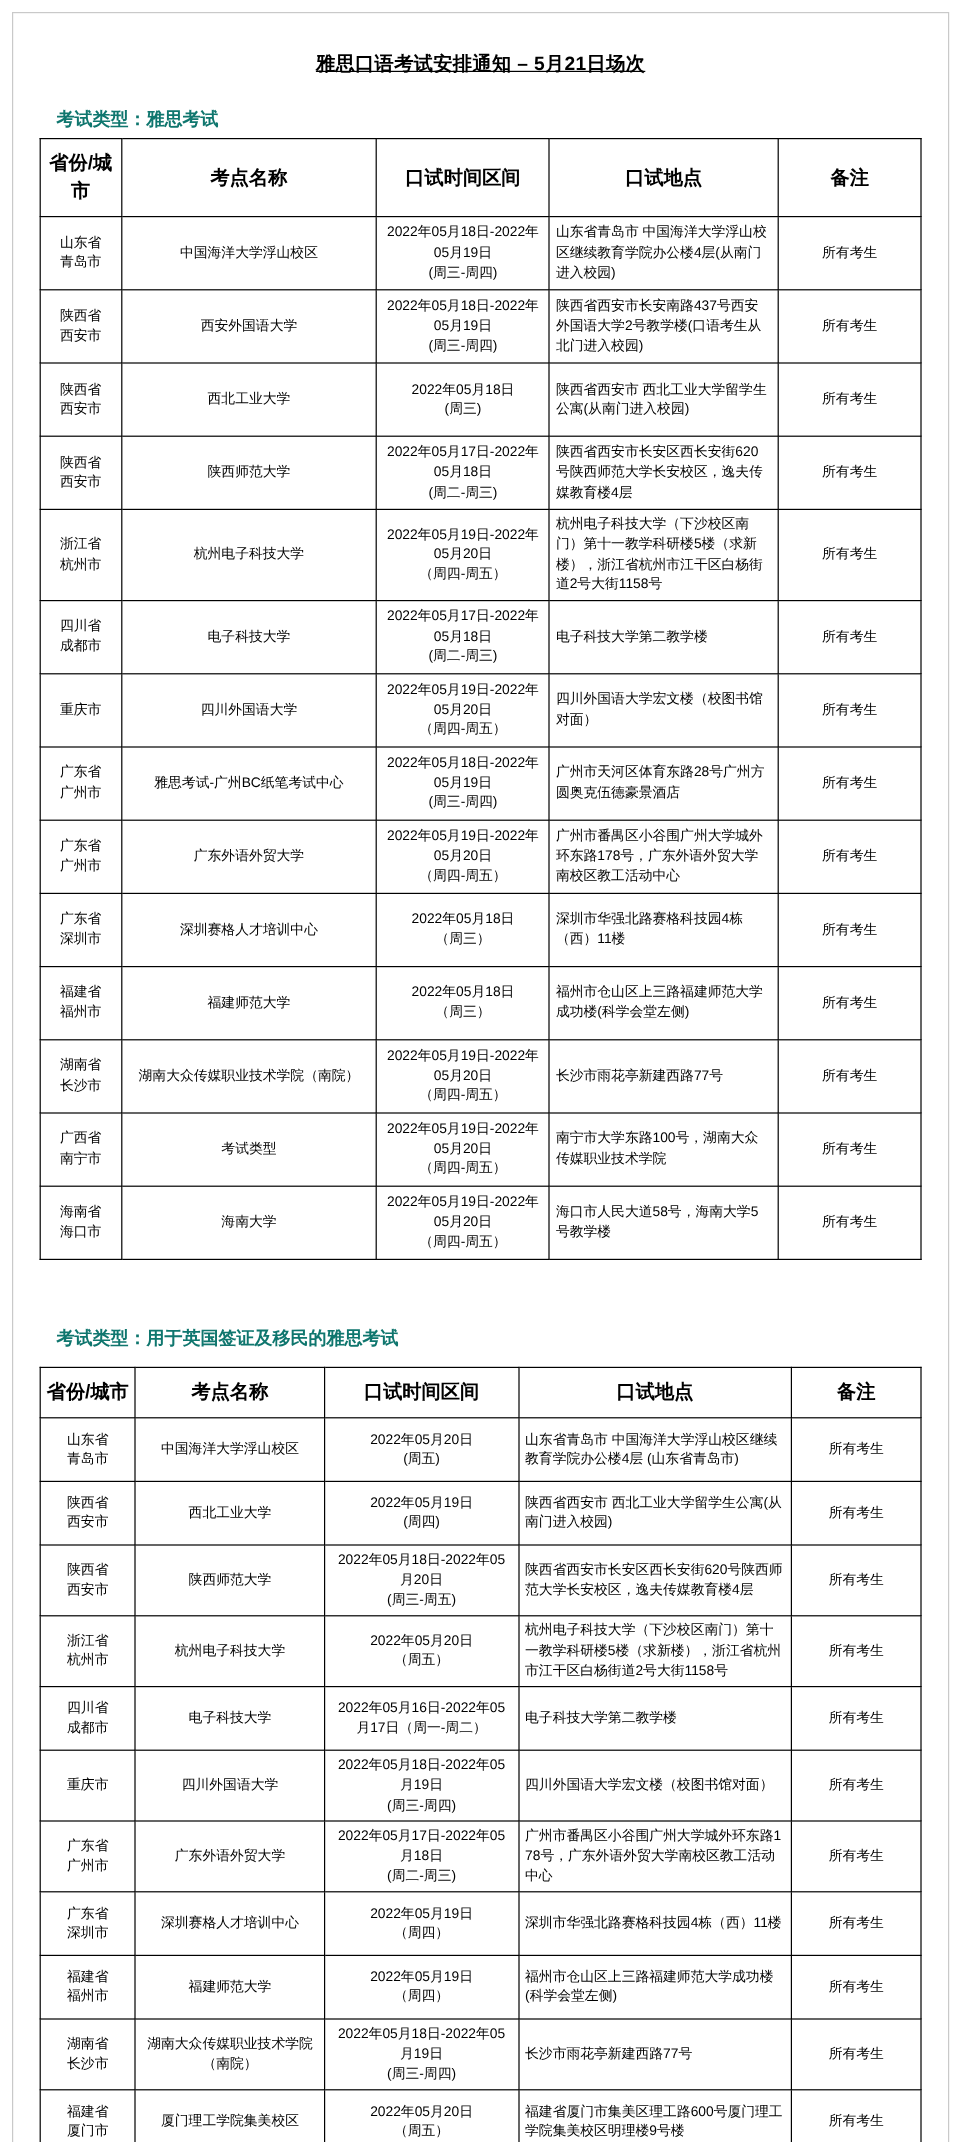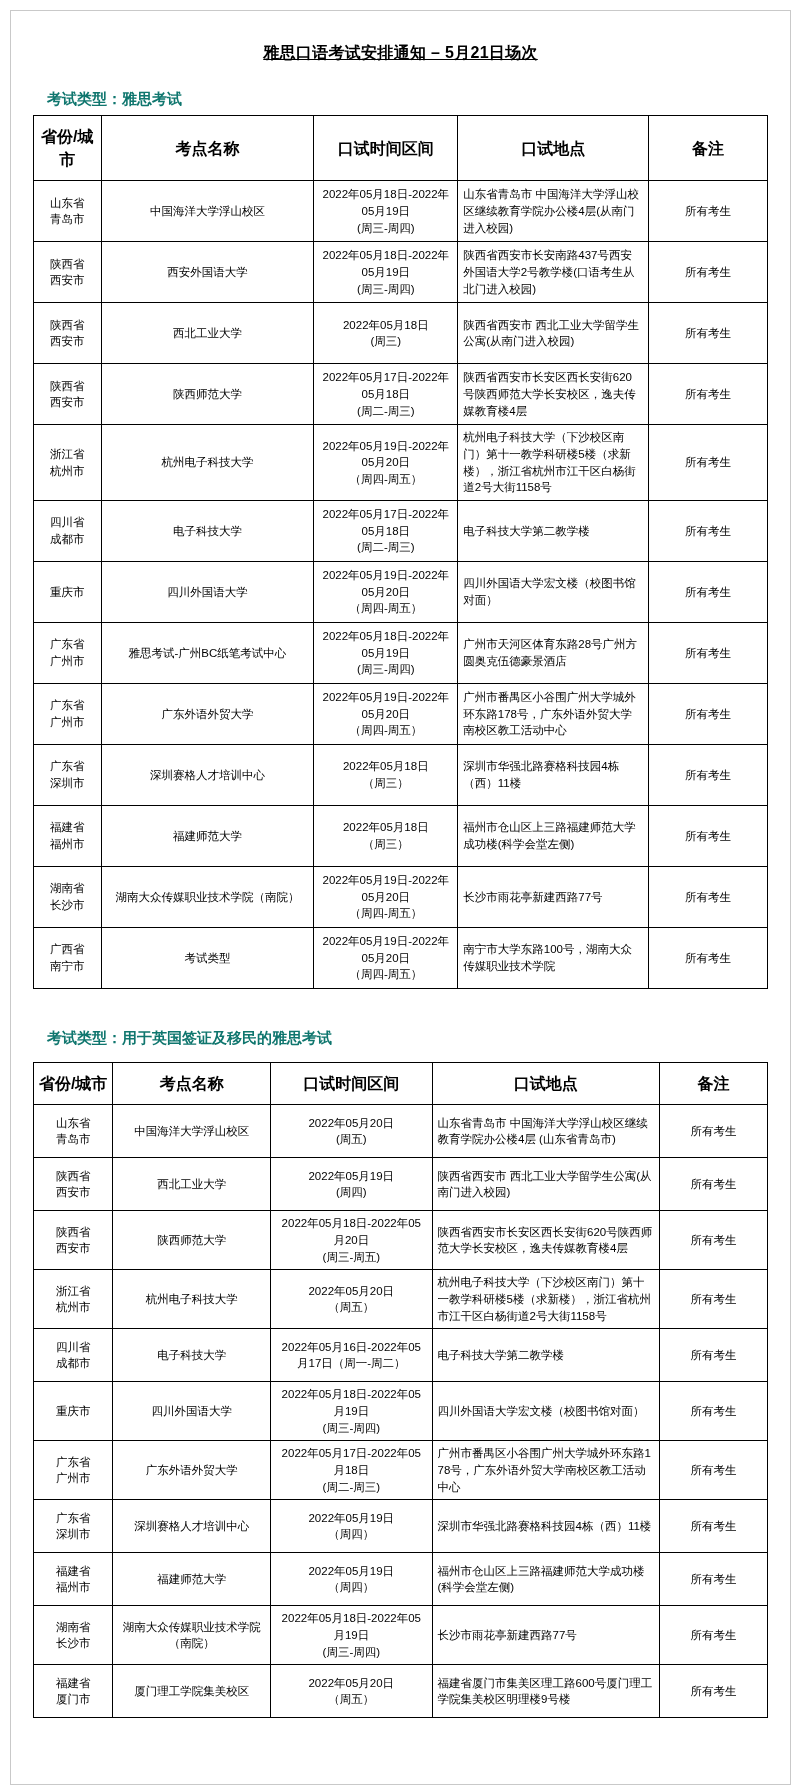--- a/index.html
+++ b/index.html
@@ -46,21 +46,21 @@
     text-align: justify;
     color: #000;
   }
   .section-heading {
     font-size: 15px;
     font-weight: bold;
     margin: 0 0 6px 14px;
     color: #0f766e;
   }
   .section-heading.second {
-    margin-top: 40px;
+    margin-top: 56px;
     margin-bottom: 14px;
   }
   table.sched {
     border-collapse: collapse;
     width: 100%;
     table-layout: fixed;
     font-size: 11.5px;
     color: #000;
   }
   table.sched th,
@@ -212,20 +212,27 @@
             <td class="c-place">长沙市雨花亭新建西路77号</td>
             <td class="c-note">所有考生</td>
           </tr>
           <tr>
             <td class="c-city">广西省<br>南宁市</td>
             <td class="c-name">考试类型</td>
             <td class="c-time">2022年05月19日-2022年05月20日<br>（周四-周五）</td>
             <td class="c-place">南宁市大学东路100号，湖南大众传媒职业技术学院</td>
             <td class="c-note">所有考生</td>
           </tr>
+          <tr>
+            <td class="c-city">海南省<br>海口市</td>
+            <td class="c-name">海南大学</td>
+            <td class="c-time">2022年05月19日-2022年05月20日<br>（周四-周五）</td>
+            <td class="c-place">海口市人民大道58号，海南大学5号教学楼</td>
+            <td class="c-note">所有考生</td>
+          </tr>
         </tbody>
     </table>
 
     <div class="section-heading second">考试类型：用于英国签证及移民的雅思考试</div>
 
     <table class="sched t2">
       <colgroup>
         <col class="w1">
           <col class="w2">
           <col class="w3">

